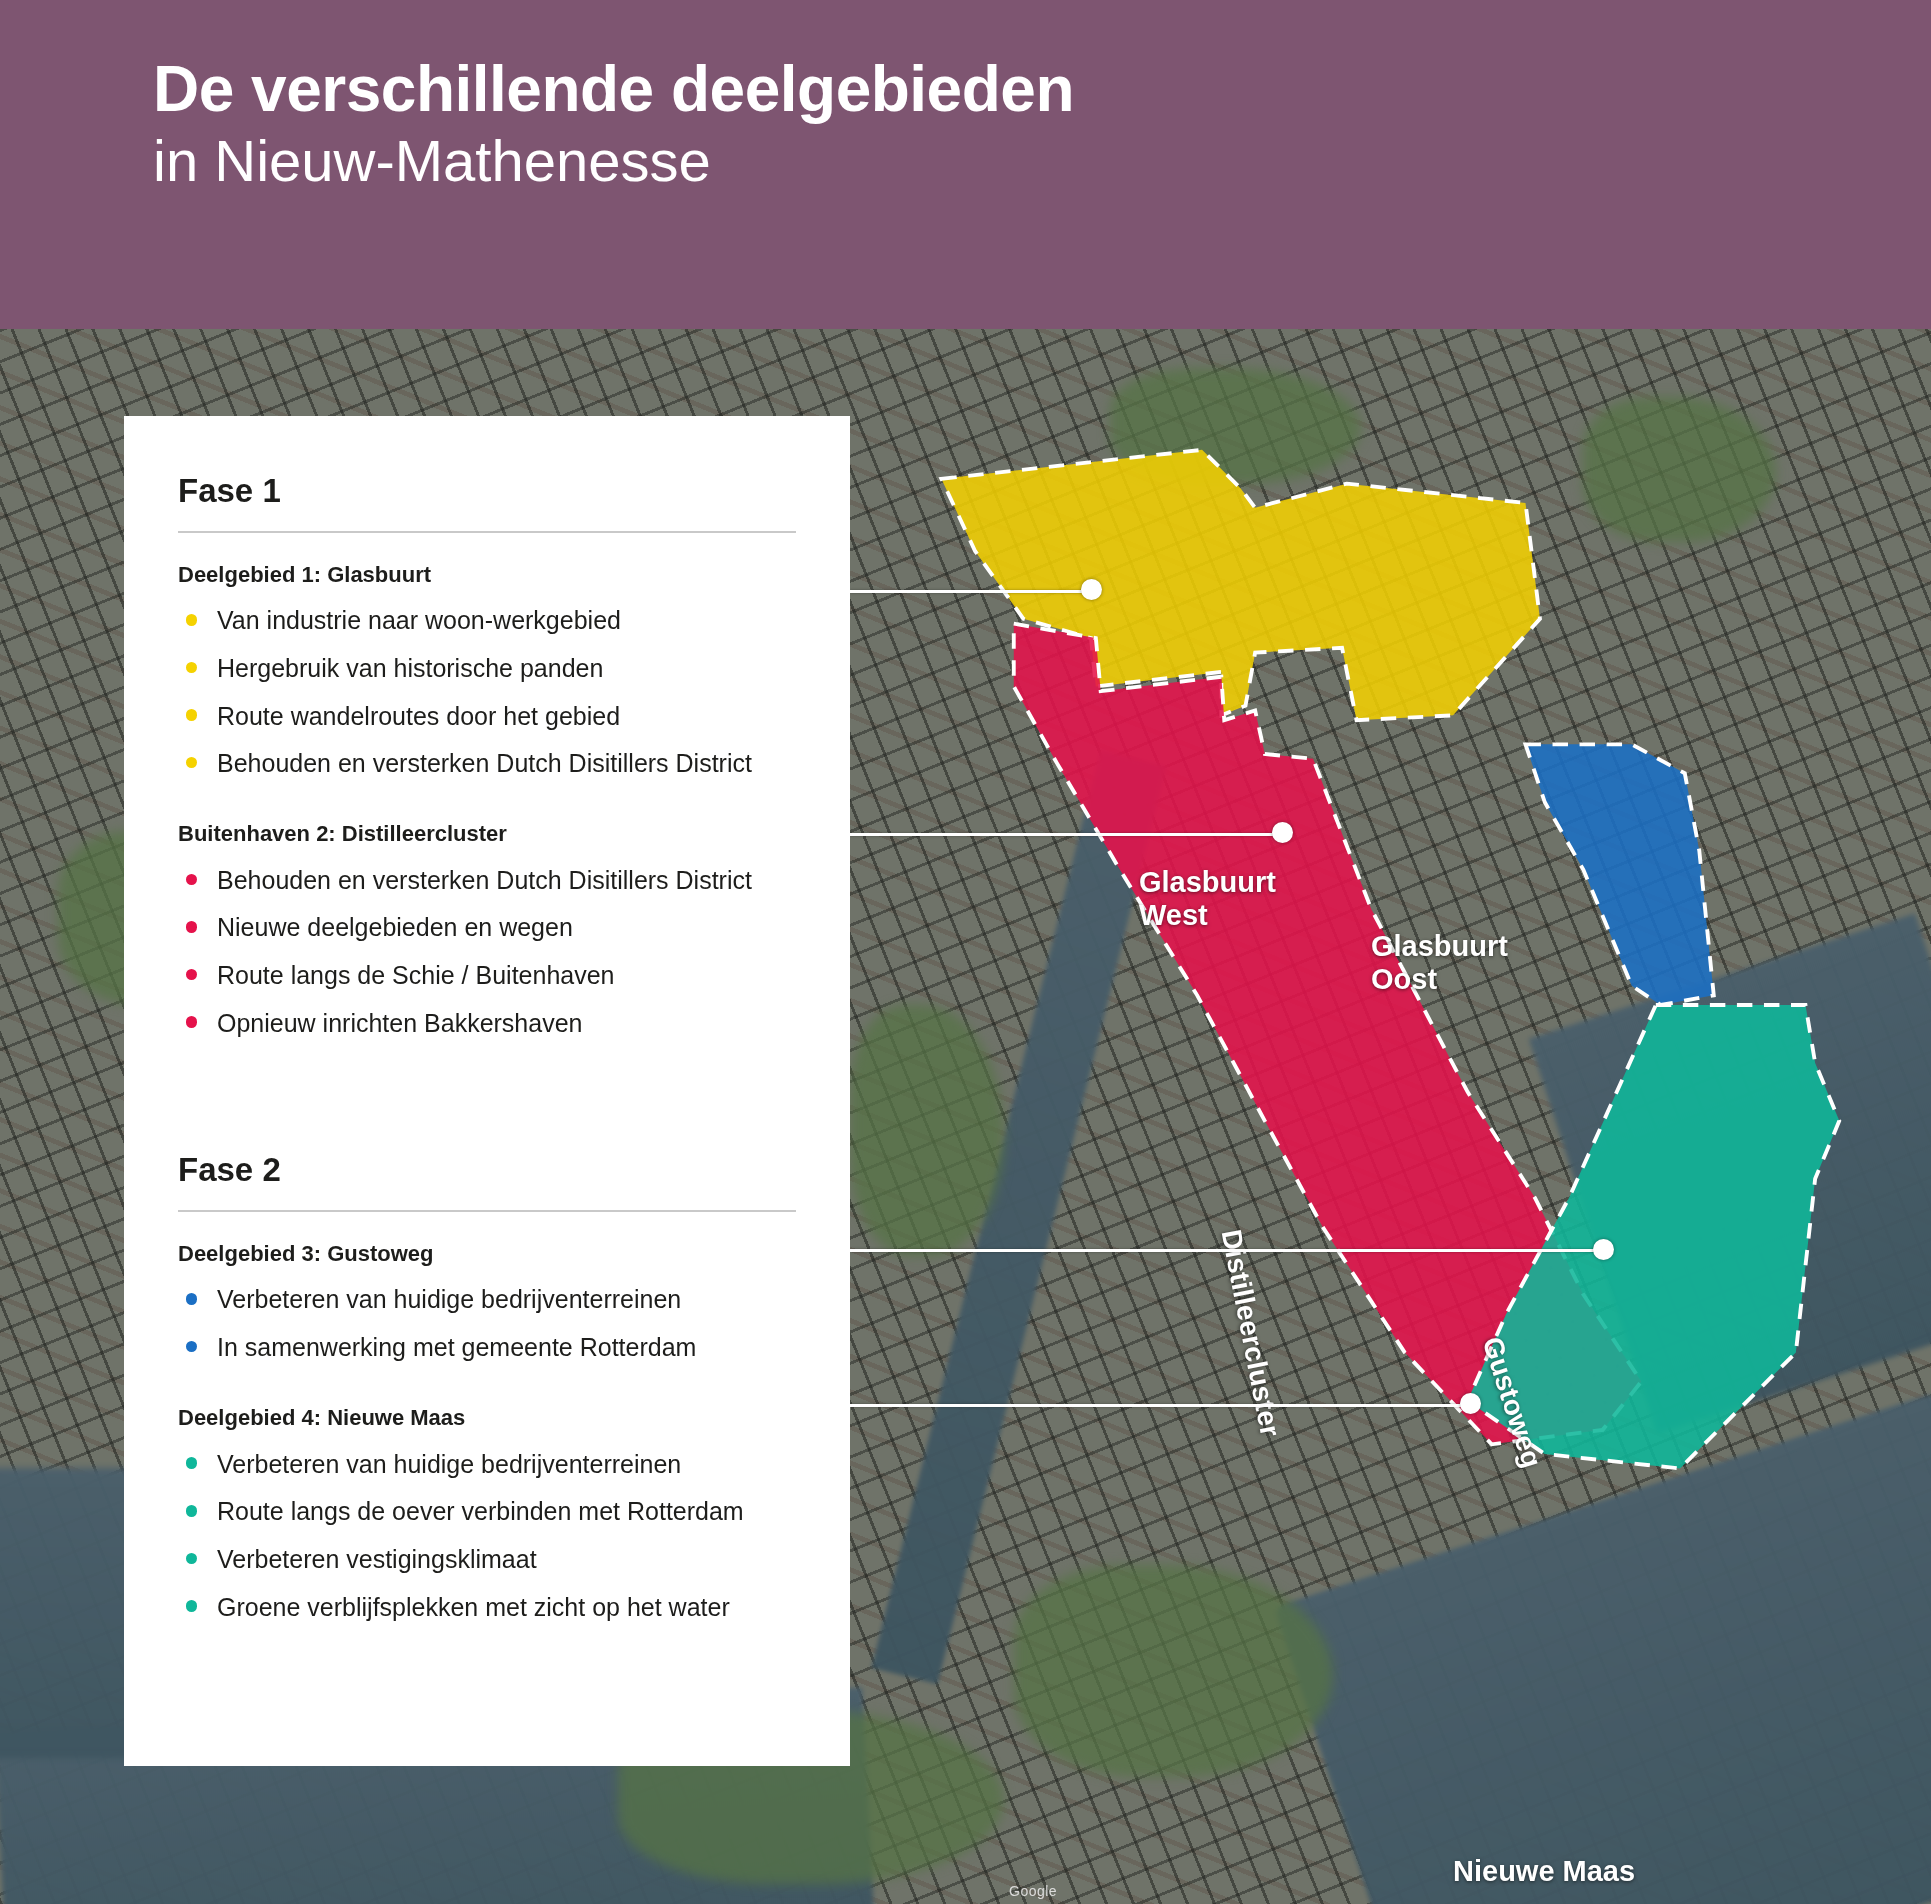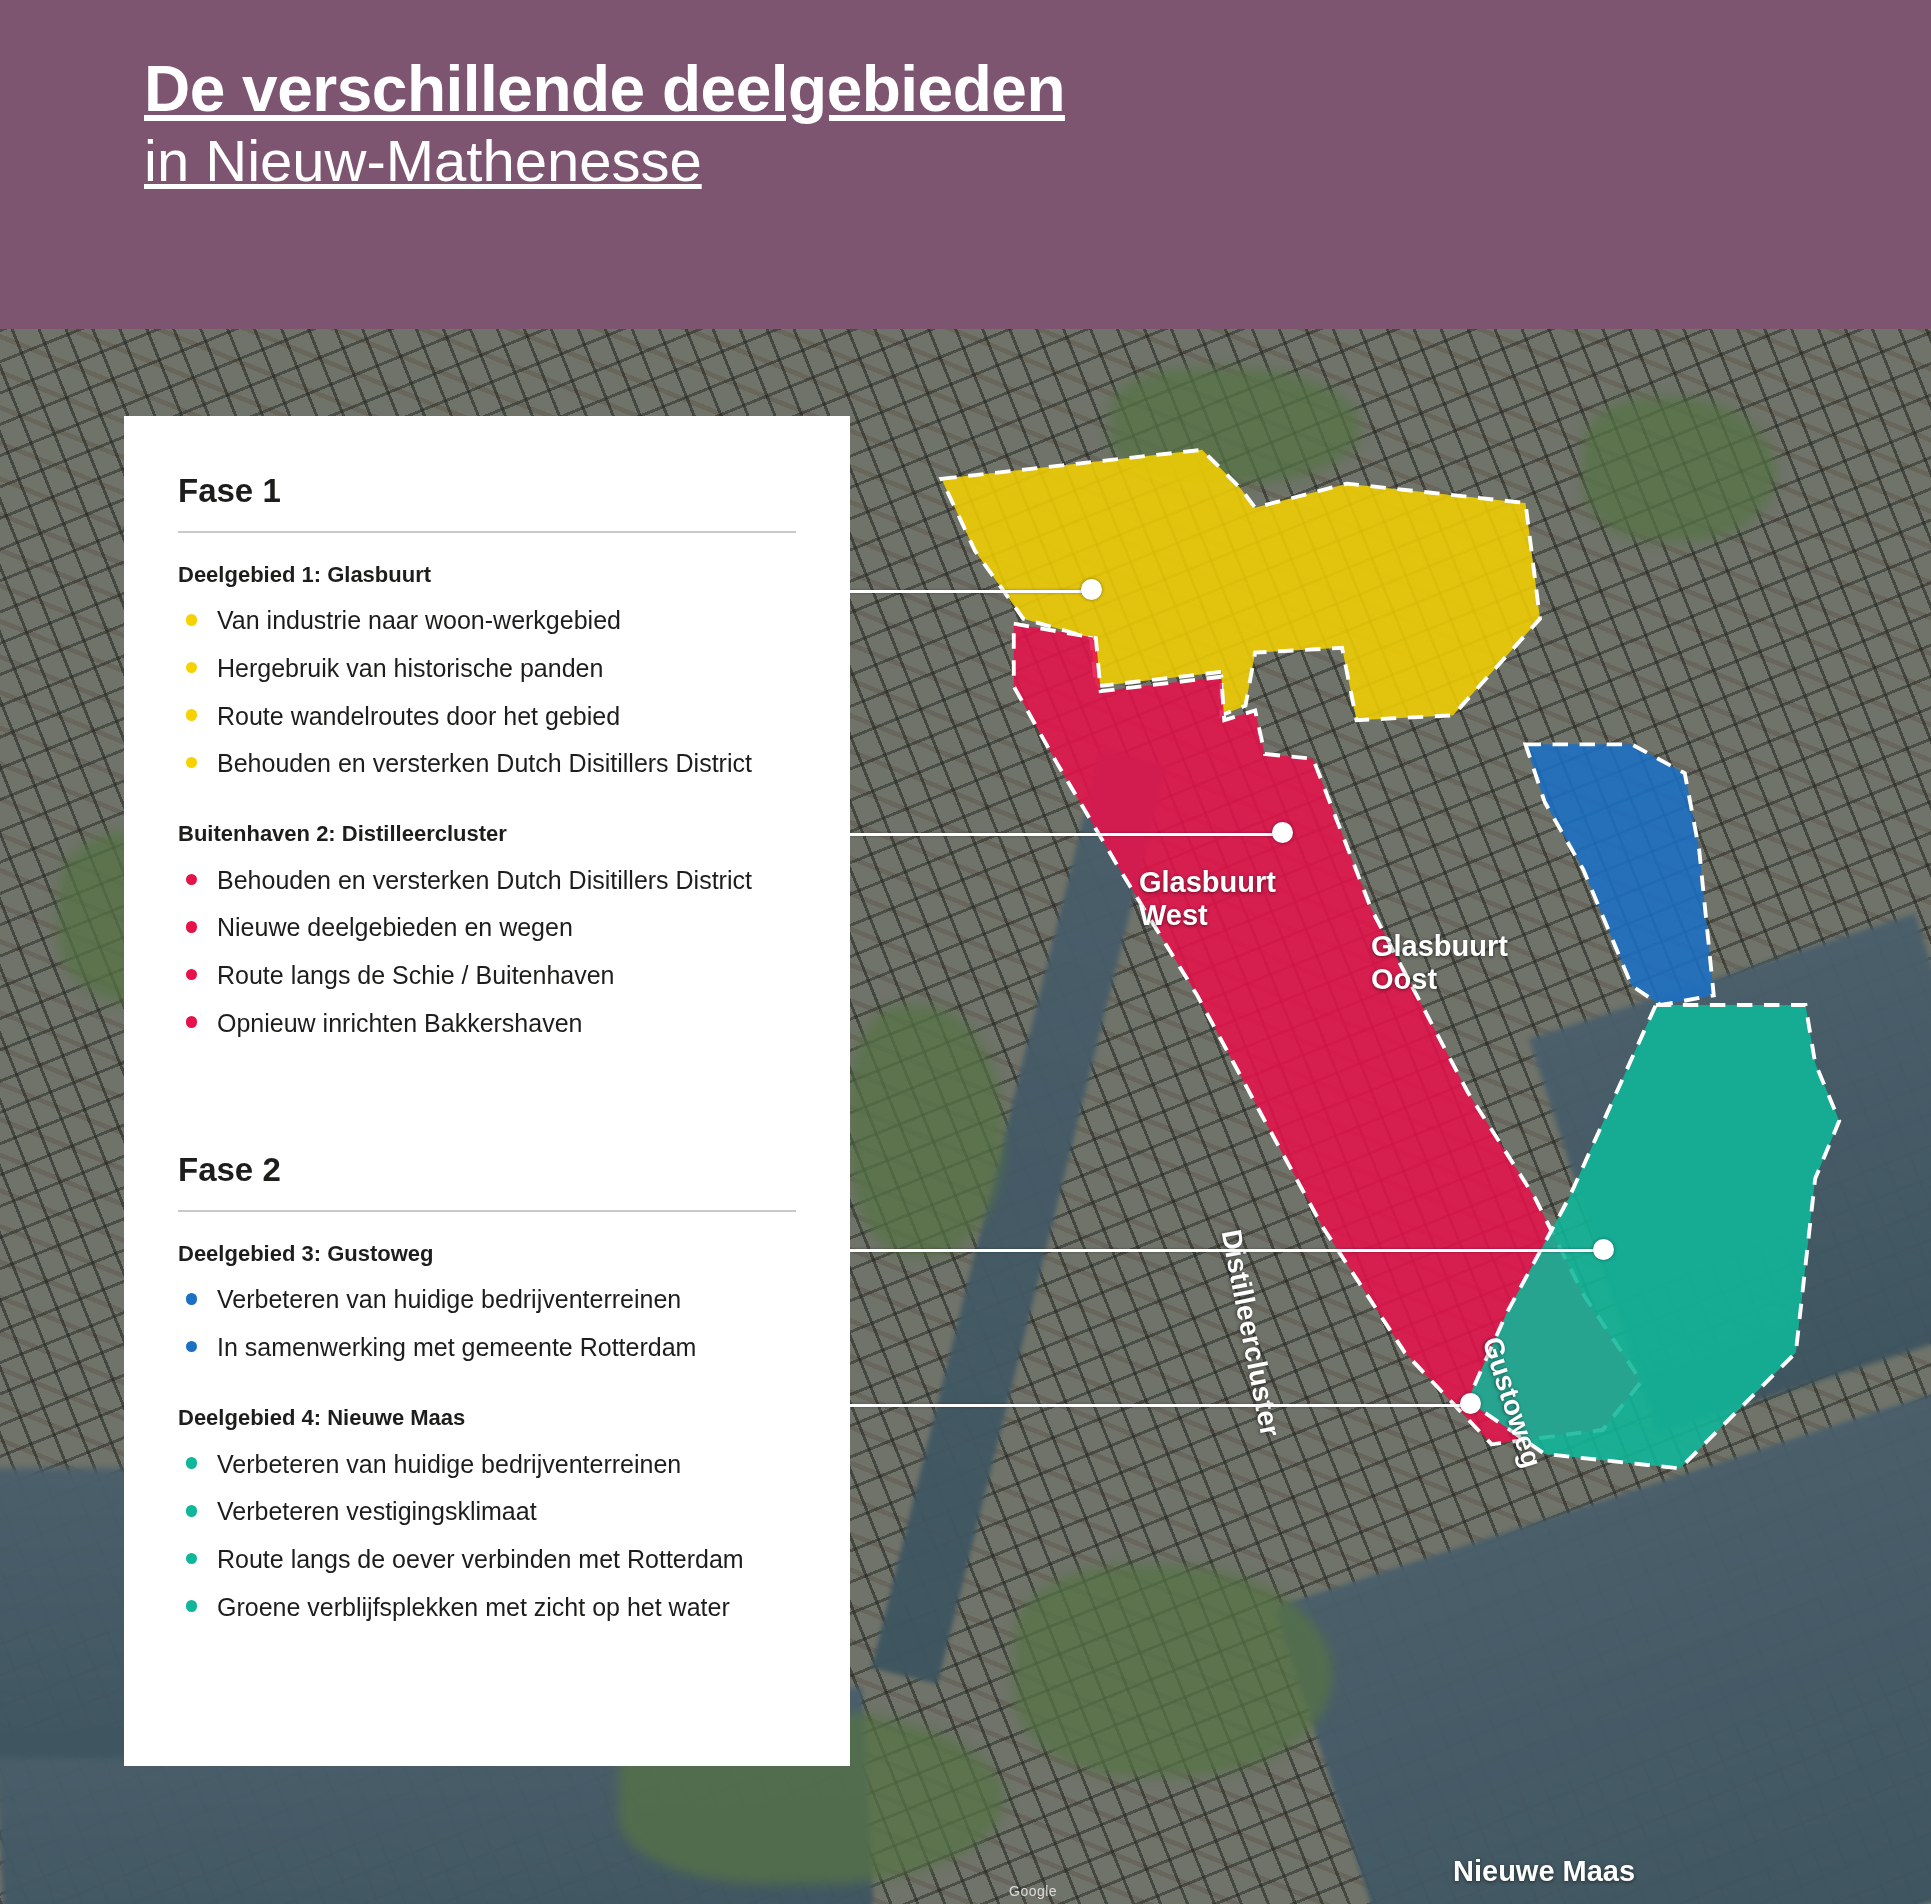--- a/index.html
+++ b/index.html
@@ -20,23 +20,22 @@
   #header {
     position: absolute;
     left: 0; top: 0;
     width: 1931px;
     height: 329px;
     background: #7e5571;
     color: #ffffff;
   }
   #header .title-wrap {
     position: absolute;
-    left: 144px;
+    left: 153px;
     top: 56px;
-    text-decoration: underline;
   }
   #header .title-main {
     font-size: 64px;
     font-weight: bold;
     letter-spacing: -0.5px;
     line-height: 1.05;
     margin: 0;
   }
   #header .title-sub {
     font-size: 58px;
@@ -324,21 +323,21 @@
 
       <div class="sub-title">Deelgebied 3: Gustoweg</div>
       <ul class="items">
         <li style="--dot:#1b6fc4;">Verbeteren van huidige bedrijventerreinen</li>
         <li style="--dot:#1b6fc4;">In samenwerking met gemeente Rotterdam</li>
       </ul>
 
       <div class="sub-title">Deelgebied 4: Nieuwe Maas</div>
       <ul class="items">
         <li style="--dot:#0fb79a;">Verbeteren van huidige bedrijventerreinen</li>
+        <li style="--dot:#0fb79a;">Route langs de oever verbinden met Rotterdam</li>
         <li style="--dot:#0fb79a;">Verbeteren vestigingsklimaat</li>
-        <li style="--dot:#0fb79a;">Route langs de oever verbinden met Rotterdam</li>
         <li style="--dot:#0fb79a;">Groene verblijfsplekken met zicht op het water</li>
       </ul>
     </div>
 
   </div>
 </div>
 
 
 </body></html>

